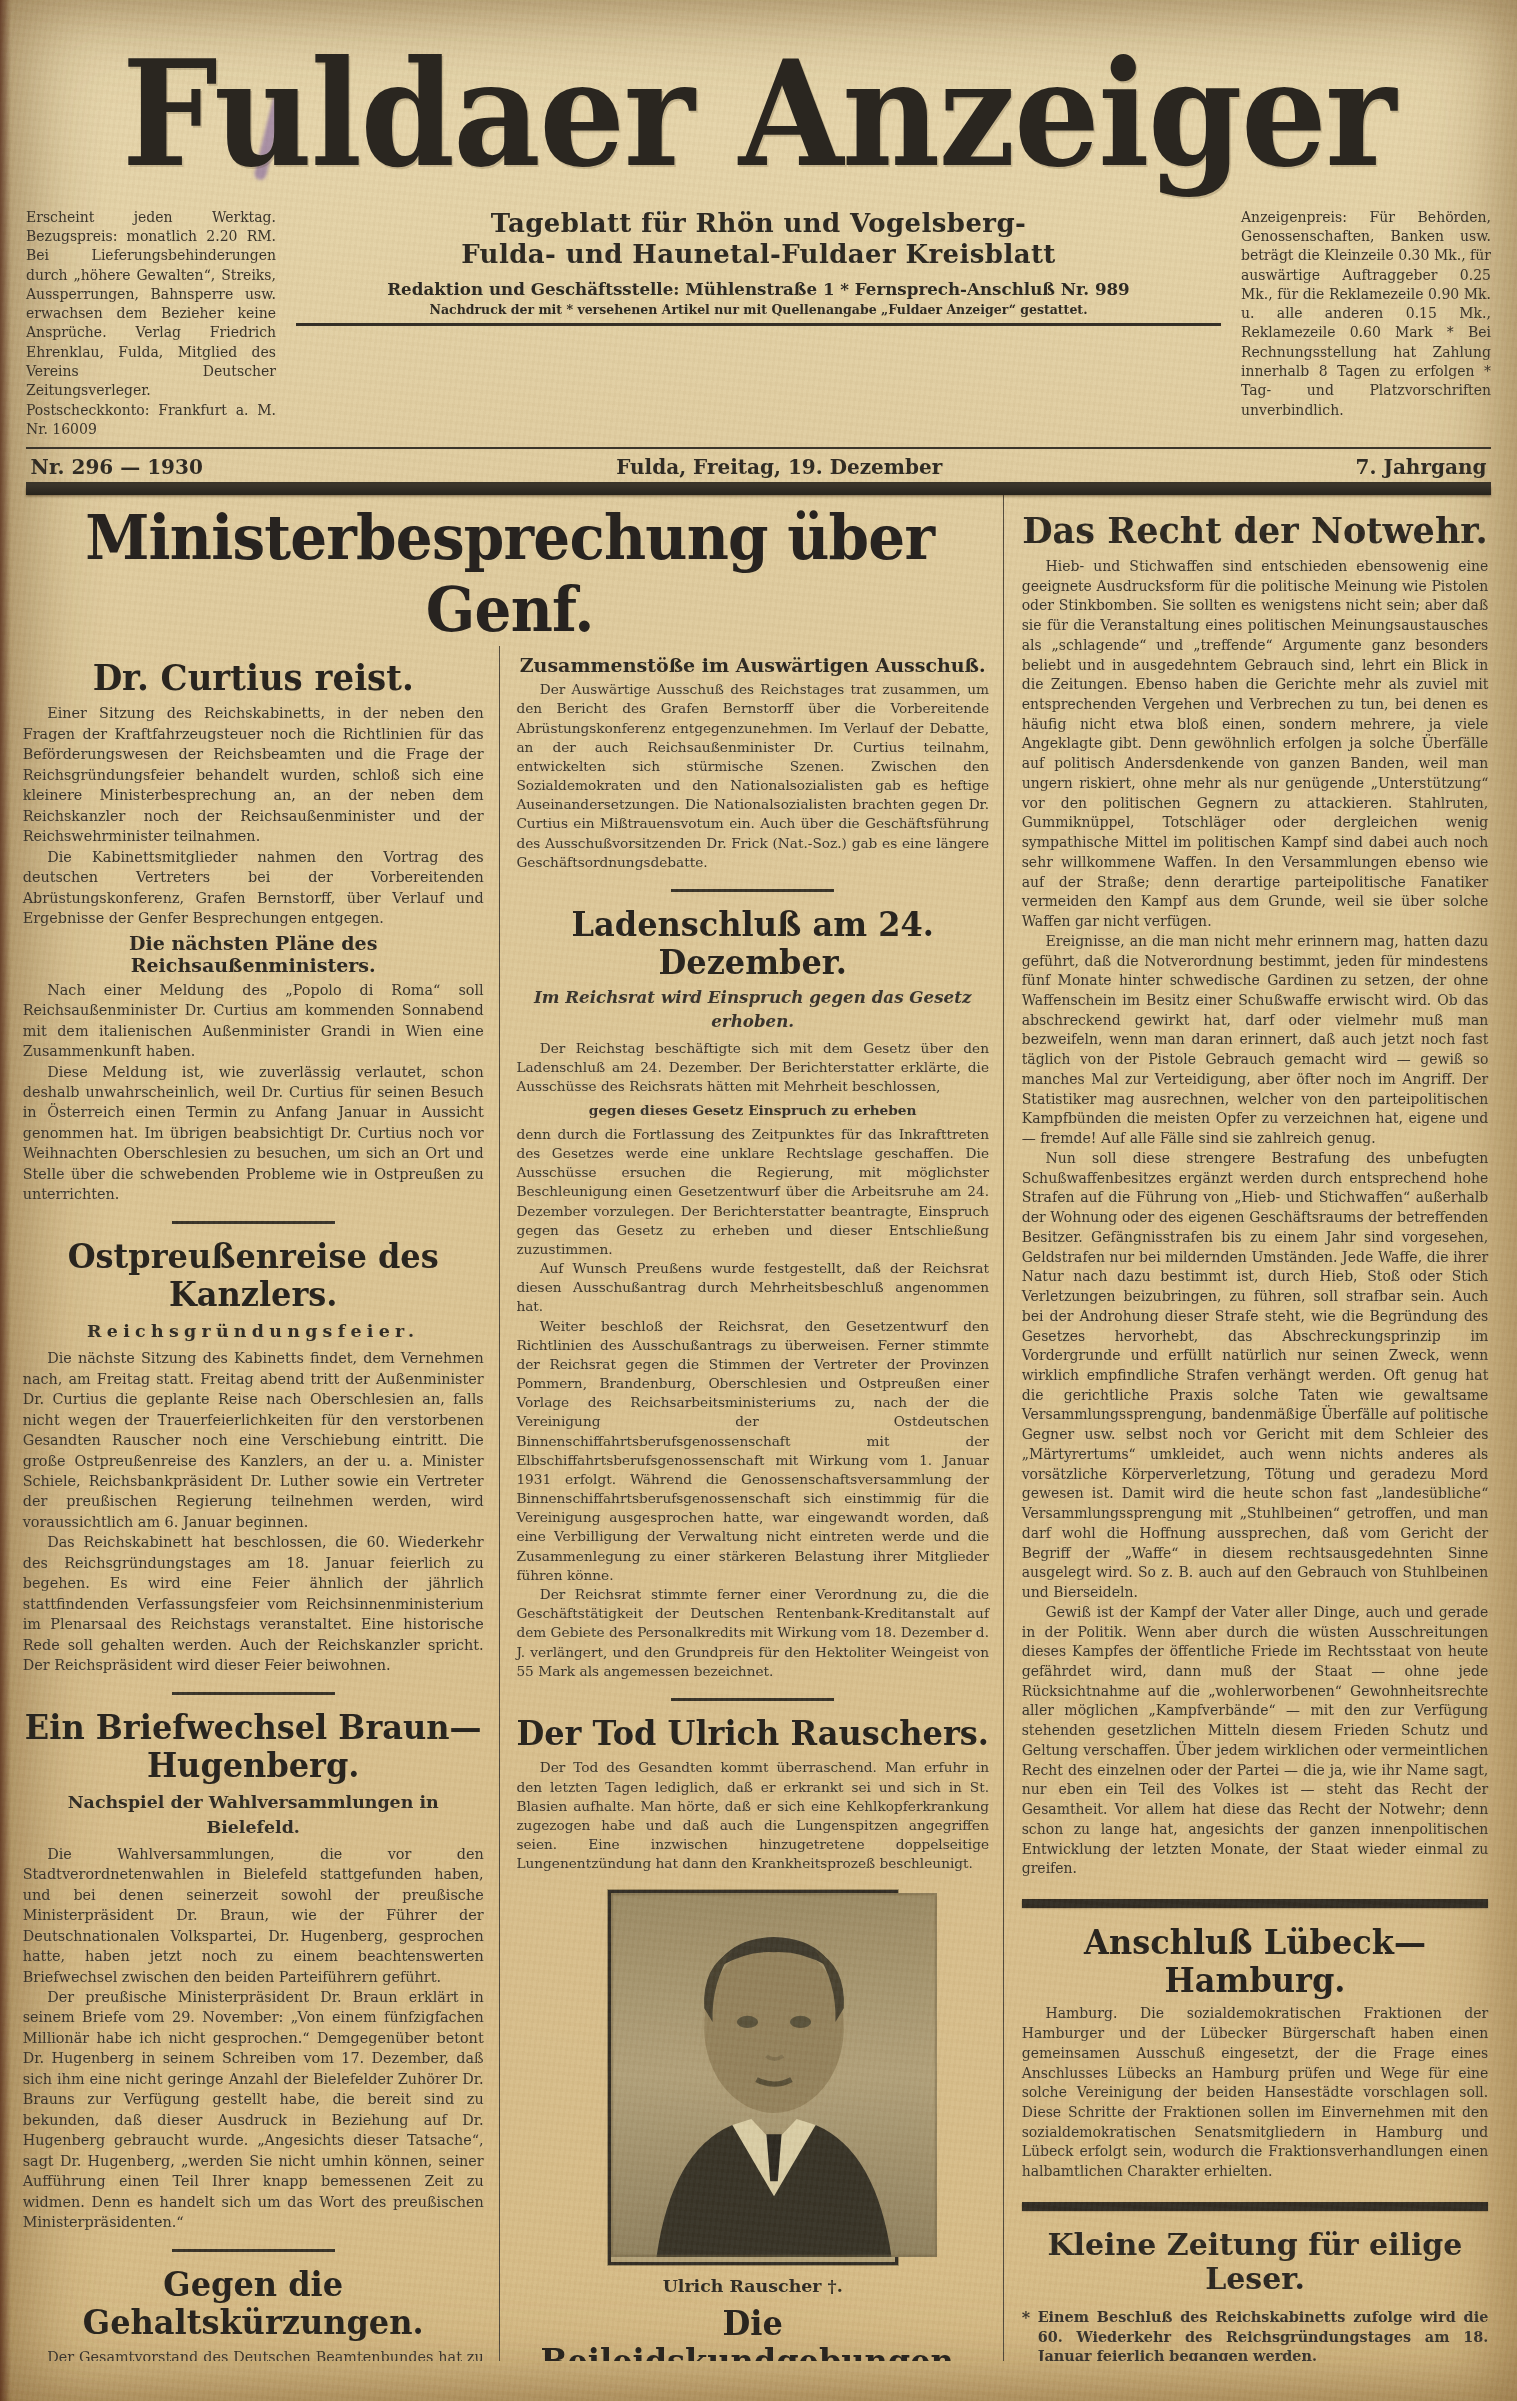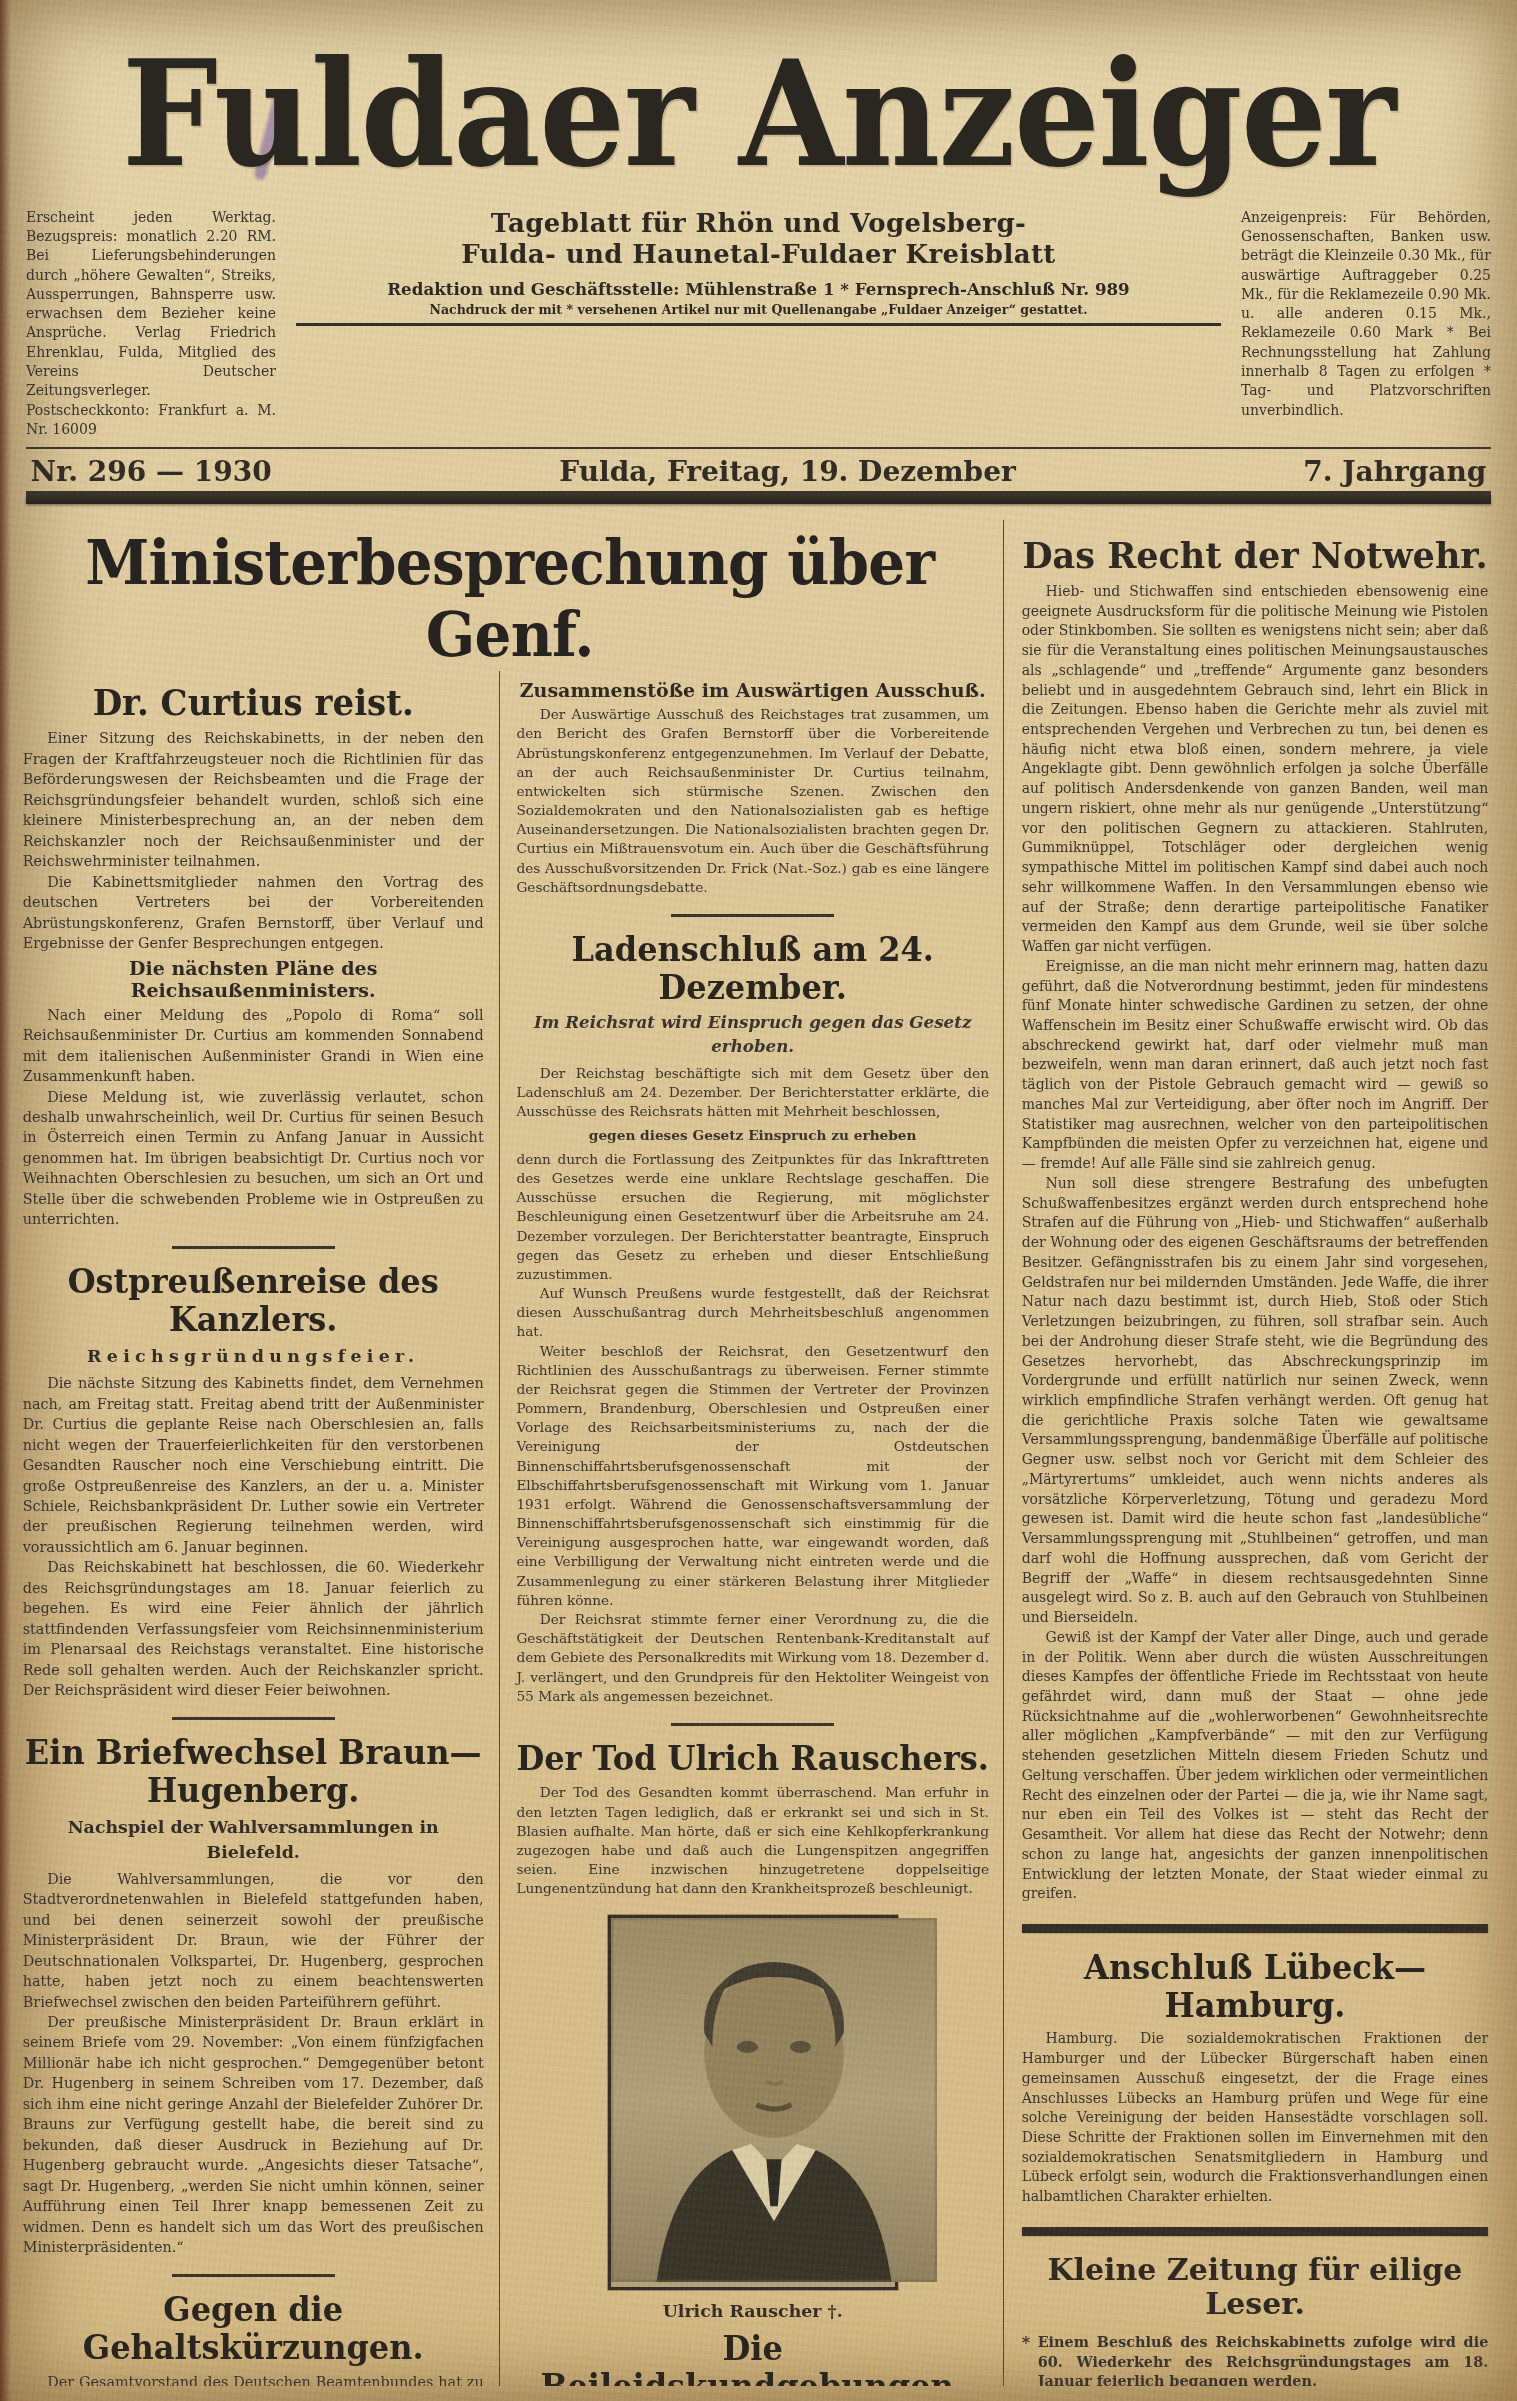--- a/index.html
+++ b/index.html
@@ -24,24 +24,24 @@
     letter-spacing:-1.5px;color:#2a2620;transform:scaleY(1.08);transform-origin:top center;
     text-shadow:1.5px 1.5px 0 rgba(70,55,30,.18);white-space:nowrap;
   }
   .info-row{display:flex;align-items:stretch;gap:20px;margin-top:7.6px;}
   .notice{flex:0 0 250px;font-size:14px;font-weight:normal;line-height:1.38;text-align:justify;color:#3a342b;}
   .center-block{flex:1;text-align:center;color:#2e2a23;}
   .sub1{font-size:26px;font-weight:bold;line-height:1.22;letter-spacing:0.4px;}
   .sub2{font-size:16.7px;font-weight:bold;margin-top:7.6px;}
   .sub3{font-size:12.5px;font-weight:bold;margin-top:3px;border-bottom:3.8px solid #332e26;padding-bottom:6px;}
   .rule-thin{border-top:2.3px solid #3b352b;margin-top:7.6px;}
-  .dateline{display:flex;justify-content:space-between;align-items:baseline;font-weight:bold;font-size:28px;padding:6px 4.6px 4.6px 4.6px;color:#312c24;}
+  .dateline{display:flex;justify-content:space-between;align-items:baseline;font-weight:bold;font-size:20px;padding:6px 4.6px 4.6px 4.6px;color:#312c24;}
   .rule-heavy{height:10px;background:linear-gradient(180deg,#3a342a,#27231c);box-shadow:0 -3px 0 #3a342a, 0 1.5px 2.3px rgba(60,40,15,.5);margin-top:1.5px;}
 
-  main{display:flex;height:1866px;overflow:hidden;padding:0 16.7px;margin-top:16px;}
+  main{display:flex;height:1866px;overflow:hidden;padding:0 16.7px;}
   .two-thirds{flex:0 0 986px;display:flex;flex-direction:column;overflow:hidden;}
   .lead-headline{margin:10.6px 0 4.6px 0;text-align:center;font-size:58px;font-weight:bold;color:#272320;letter-spacing:-0.8px;transform:scaleY(1.05);}
   .twocols{display:flex;flex:1;overflow:hidden;}
   .col{overflow:hidden;text-align:justify;}
   .col-left{flex:0 0 461px;padding:4.6px 15px 15px 6px;font-size:14.4px;line-height:1.42;}
   .col-mid{flex:1;border-left:1.5px solid #4e463a;padding:4.6px 13.7px 15px 16.7px;font-size:13.7px;line-height:1.40;}
   .col-right{flex:1;border-left:1.5px solid #4e463a;padding:8px 12px 15px 18px;font-size:14px;line-height:1.41;text-align:justify;overflow:hidden;}
 
   h2{margin:7.6px 0 6px 0;text-align:center;color:#29251f;font-weight:bold;line-height:1.15;}
   .h-display{font-size:34px;transform:scaleY(1.05);}

